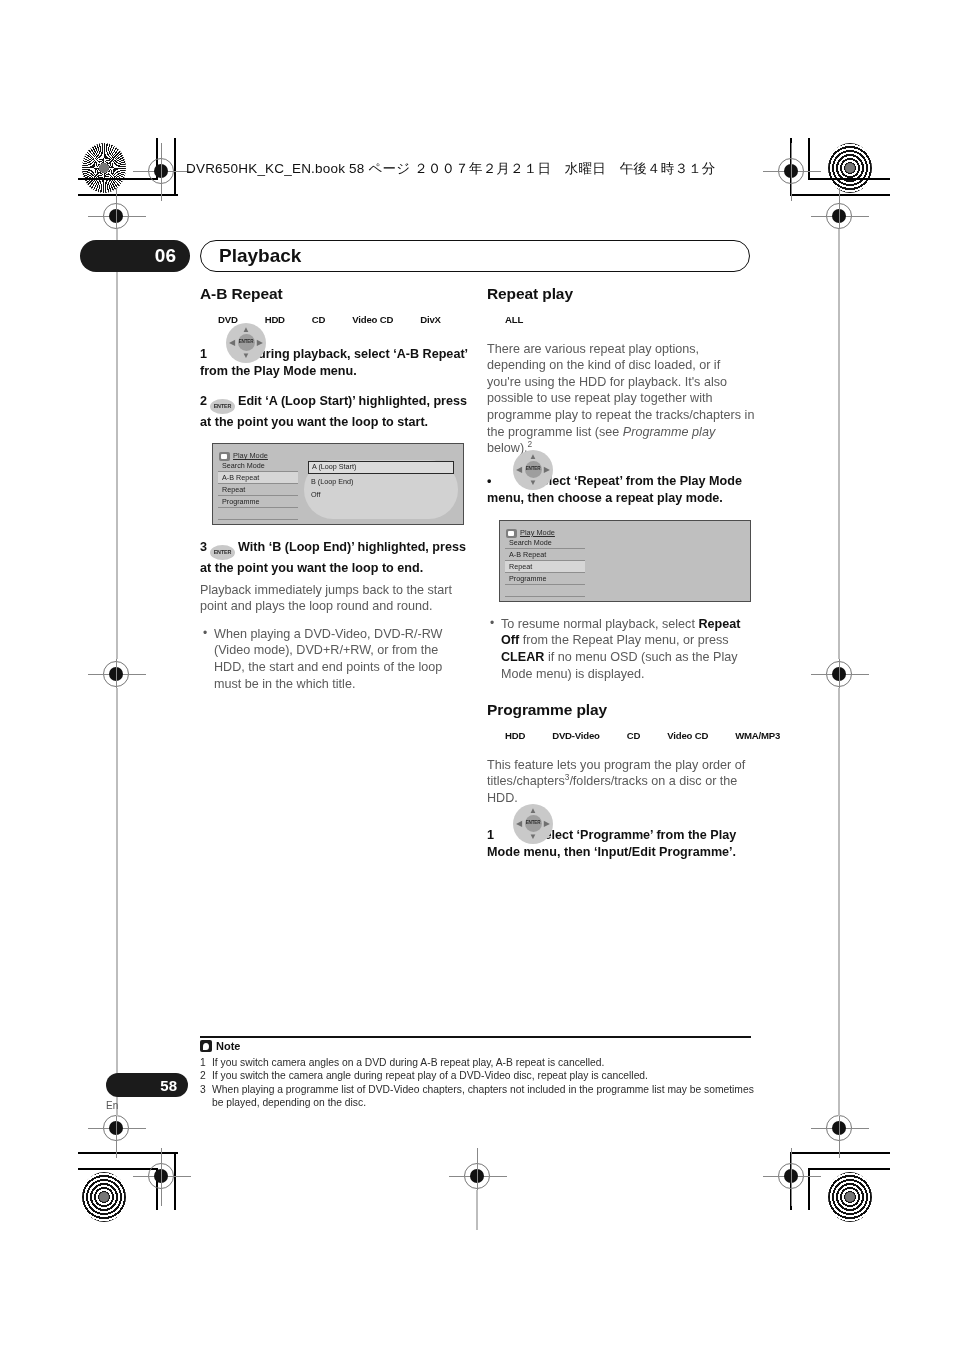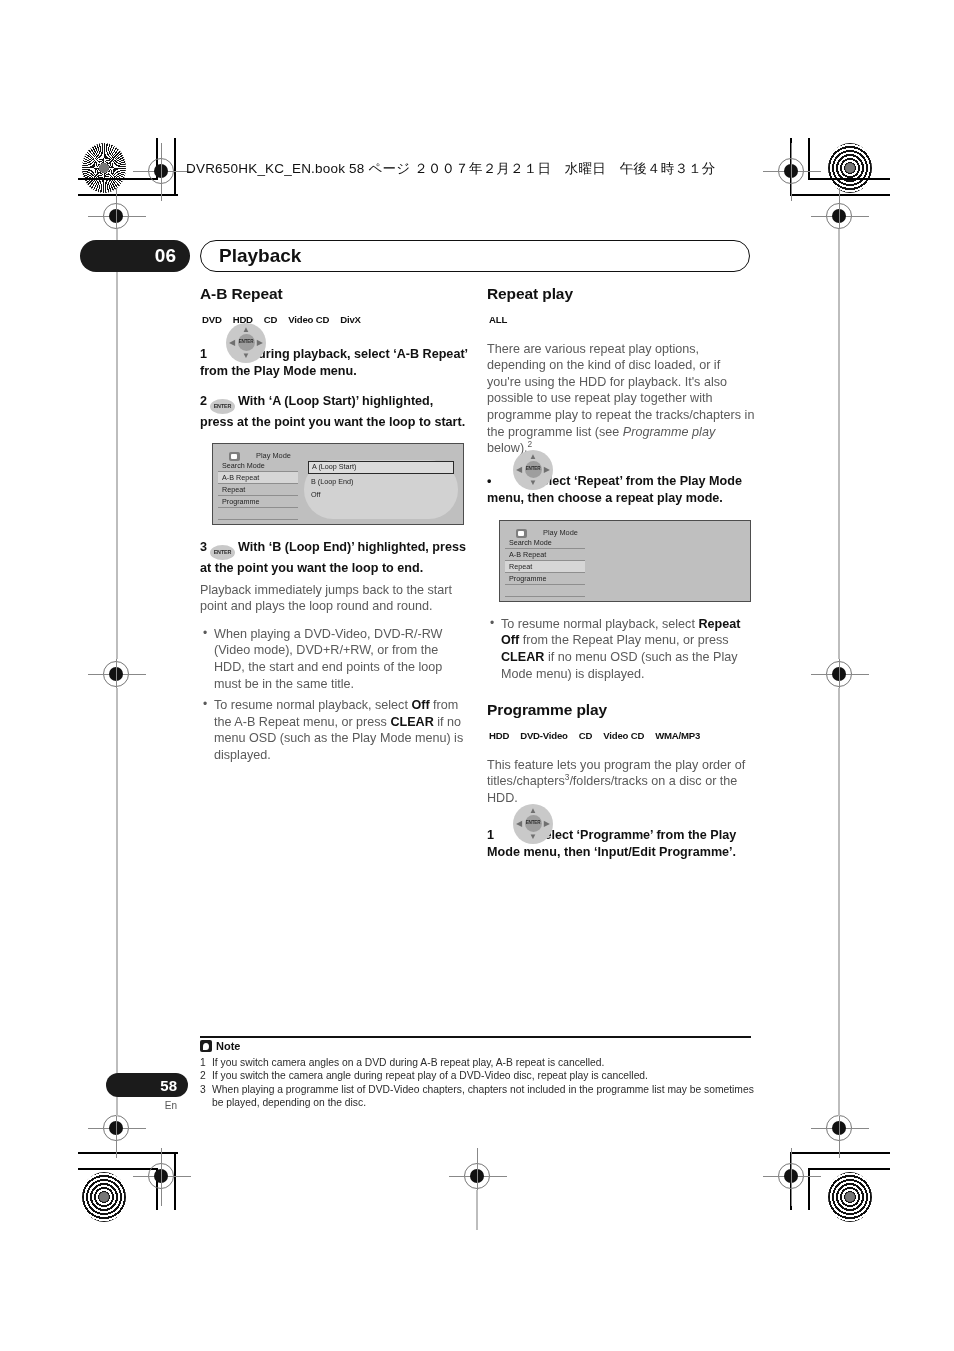--- a/index.html
+++ b/index.html
@@ -151,20 +151,21 @@
     height: 18px;
     display: flex;
     align-items: center;
     justify-content: center;
     font-size: 9.6px;
     font-weight: bold;
     color: #111;
     letter-spacing: -.2px;
     white-space: nowrap;
     padding: 0 2px;
+    margin-left: 16px;
   }
   .badge::before {
     content: "";
     position: absolute;
     left: 50%;
     top: 0;
     transform: translateX(-50%);
     height: 18px;
     width: 30px;
     border: 1.1px solid #9a9a9a;
@@ -264,26 +265,27 @@
     background: #bfbfbf;
     border: 1px solid #4d4d4d;
     box-sizing: border-box;
     position: relative;
     margin: 6px 0 14px 12px;
     font-size: 7.2px;
     color: #1d1d1d;
   }
   .osd .title {
     position: absolute;
-    left: 16px; top: 4px;
-    display: flex;
-    align-items: center;
-    gap: 16px;
+    left: 6px; top: 4px;
+    display: flex;
+    align-items: center;
+    gap: 3px;
     font-size: 7.4px;
     color: #2a2a2a;
+    text-decoration: underline;
   }
   .osd .titleicon {
     width: 11px; height: 9px;
     background: #7e7e7e;
     border-radius: 2px;
     position: relative;
   }
   .osd .titleicon::after {
     content: "";
     position: absolute;
@@ -403,21 +405,21 @@
     align-items: center;
     justify-content: flex-end;
     padding-right: 11px;
     box-sizing: border-box;
   }
   .pagelang {
     position: absolute;
     left: 106px;
     top: 1100px;
     width: 82px;
-    text-align: right;
+    text-align: left;
     padding-right: 11px;
     box-sizing: border-box;
     font-size: 10px;
     color: #555;
   }
 
   
   .guide { position: absolute; background: #bdbdbd; }
 </style>
 </head>
@@ -524,21 +526,21 @@
       <span class="ar up">▲</span>
       <span class="ar down">▼</span>
       <span class="ar left">◀</span>
       <span class="ar right">▶</span>
       <span class="enter">ENTER</span>
     </span>
     <div class="stepline"><span class="num">1</span>&nbsp;&nbsp;&nbsp;&nbsp;&nbsp;&nbsp;&nbsp;&nbsp;&nbsp;&nbsp;&nbsp;&nbsp;<span>During playback, select ‘A-B Repeat’ from the Play Mode menu.</span></div>
   </div>
 
   <div class="stepbox nogap" style="margin-top:12px;">
-    <div class="stepline"><span class="num">2</span><span class="enterbtn">ENTER</span><span>With ‘A (Loop Start)’ highlighted, press at the point you want the loop to start.</span></div>
+    <div class="stepline"><span class="num">2</span><span class="enterbtn">ENTER</span><span>Edit ‘A (Loop Start)’ highlighted, press at the point you want the loop to start.</span></div>
   </div>
 
   <div class="osd">
     <div class="title">
       <span class="titleicon"></span>
       <span>Play Mode</span>
     </div>
     <div class="menu">
       <div class="mi">Search Mode</div>
       <div class="mi sel">A-B Repeat</div>
@@ -553,22 +555,21 @@
     </div>
   </div>
 
   <div class="stepbox nogap" style="margin-top:0; margin-bottom:4px;">
     <div class="stepline"><span class="num">3</span><span class="enterbtn">ENTER</span><span>With ‘B (Loop End)’ highlighted, press at the point you want the loop to end.</span></div>
   </div>
 
   <p>Playback immediately jumps back to the start point and plays the loop round and round.</p>
 
   <ul class="bul">
-    <li><span>When playing a DVD-Video, DVD-R/-RW (Video mode), DVD+R/+RW, or from the HDD, the start and end points of the loop must be in the same title.</span></li>
-    <li><span>To resume normal playback, select </span><b class="blk">Off</b><span> from the A-B Repeat menu, or press </span><b class="blk">CLEAR</b><span> if no menu OSD (such as the Play Mode menu) is displayed.</span></li>
+    <li><span>When playing a DVD-Video, DVD-R/-RW (Video mode), DVD+R/+RW, or from the HDD, the start and end points of the loop must be in the which title.</span></li>
   </ul>
 
 </div>
 
 <div class="col col-right">
 
   <h2 class="sec">Repeat play</h2>
 
   <div class="badges">
     <span class="badge w-sm">ALL</span>

